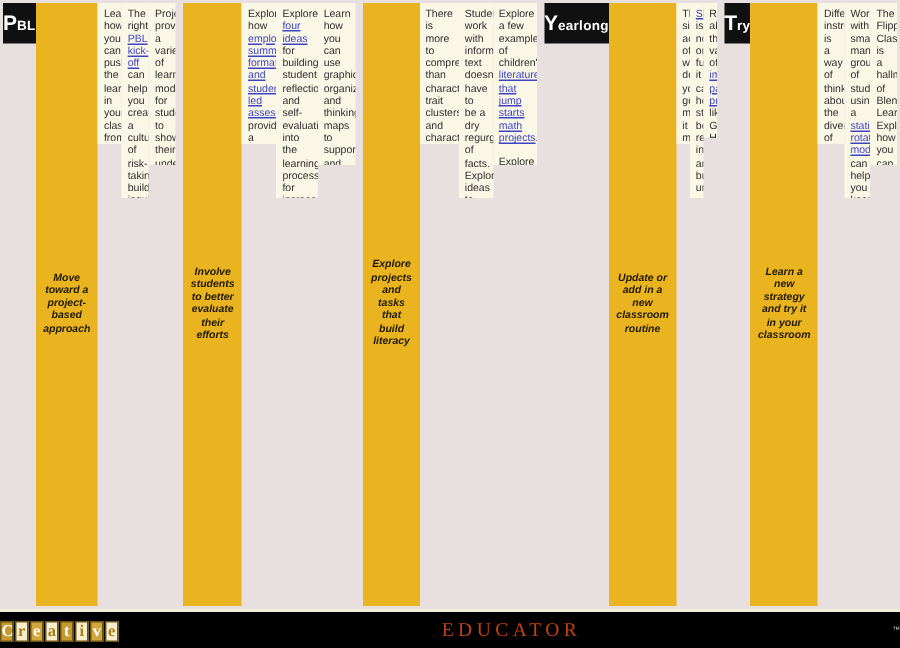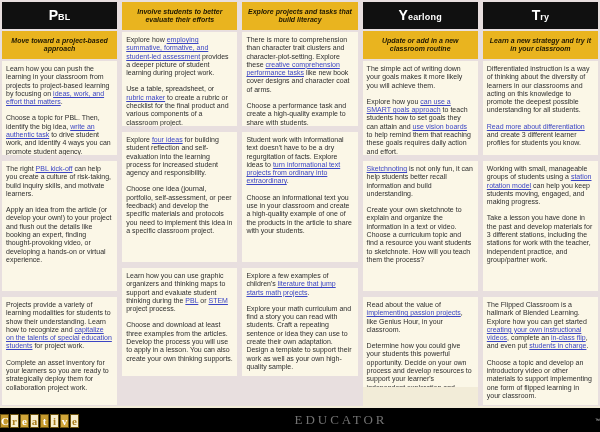--- a/index.html
+++ b/index.html
@@ -1,40 +1,40 @@
 <!DOCTYPE html>
 <html><head>
 <meta charset="utf-8">
 <style>
   html,body{margin:0;padding:0;}
   body{width:600px;height:432px;overflow:hidden;background:#e8dfdf;}
   .page{width:600px;height:432px;display:flex;flex-direction:column;background:#e8dfdf;}
   .columns{height:406px;display:flex;gap:5px;padding:2px 2px 0 2px;box-sizing:border-box;}
-  .col{flex:1;display:flex;flex-direction:column;min-width:0;}
+  .col{flex:1;display:flex;flex-direction:row;min-width:0;}
   .hdr{background:#101010;color:#fff;height:27px;line-height:26px;text-align:center;margin-bottom:2px;
        font-family:"Liberation Sans",sans-serif;font-weight:bold;white-space:nowrap;}
   .hdr .lead{font-size:14px;}
   .hdr .rest{font-size:9px;letter-spacing:.2px;}
   .sub{background:#e9b41f;color:#1f1902;min-height:28px;display:flex;align-items:center;justify-content:center;
        text-align:center;font-family:"Liberation Sans",sans-serif;font-style:italic;font-weight:bold;
        font-size:7px;line-height:8.5px;margin-bottom:2px;padding:2px 5px;box-sizing:border-box;}
   .cell{background:#fbf7e7;margin-bottom:6px;padding:4px;box-sizing:border-box;overflow:hidden;
         font-family:"Liberation Sans",sans-serif;font-size:7px;line-height:8.3px;color:#2e2e2e;}
   .cell p{margin:0 0 8px 0;}
   .r1{height:94px;}
   .r2{height:130px;}
   .r3{height:108px;margin-bottom:0;}
   .short{height:90px;}
   .filler{flex:1;background:#f2ecd8;}
   a{color:#3b45c4;text-decoration:underline;}
   .prefooter{height:2px;background:#f2ecd8;}
   .footer{flex:1;min-height:24px;background:#000;display:flex;align-items:center;justify-content:space-between;}
   .tile{display:inline-block;width:9px;height:14px;line-height:13px;text-align:center;margin-right:1px;
         font-family:"Liberation Serif",serif;font-weight:bold;font-size:11px;border:1px solid #6d5410;box-sizing:border-box;}
-  .brand{font-family:"Liberation Serif",serif;color:#737373;font-size:13px;letter-spacing:3px;margin-left:7px;}
+  .brand{font-family:"Liberation Serif",serif;color:#c2410c;font-size:13px;letter-spacing:3px;margin-left:7px;}
   .tm{color:#cfcfcf;font-size:5px;vertical-align:super;font-family:"Liberation Sans",sans-serif;}
 </style>
 </head>
 <body>
 
 <div class="page">
   <div class="columns" id="columns">
       <div class="col">
     <div class="hdr"><span class="lead">P</span><span class="rest">BL</span></div>
     <div class="sub">Move toward a project-based approach</div>

